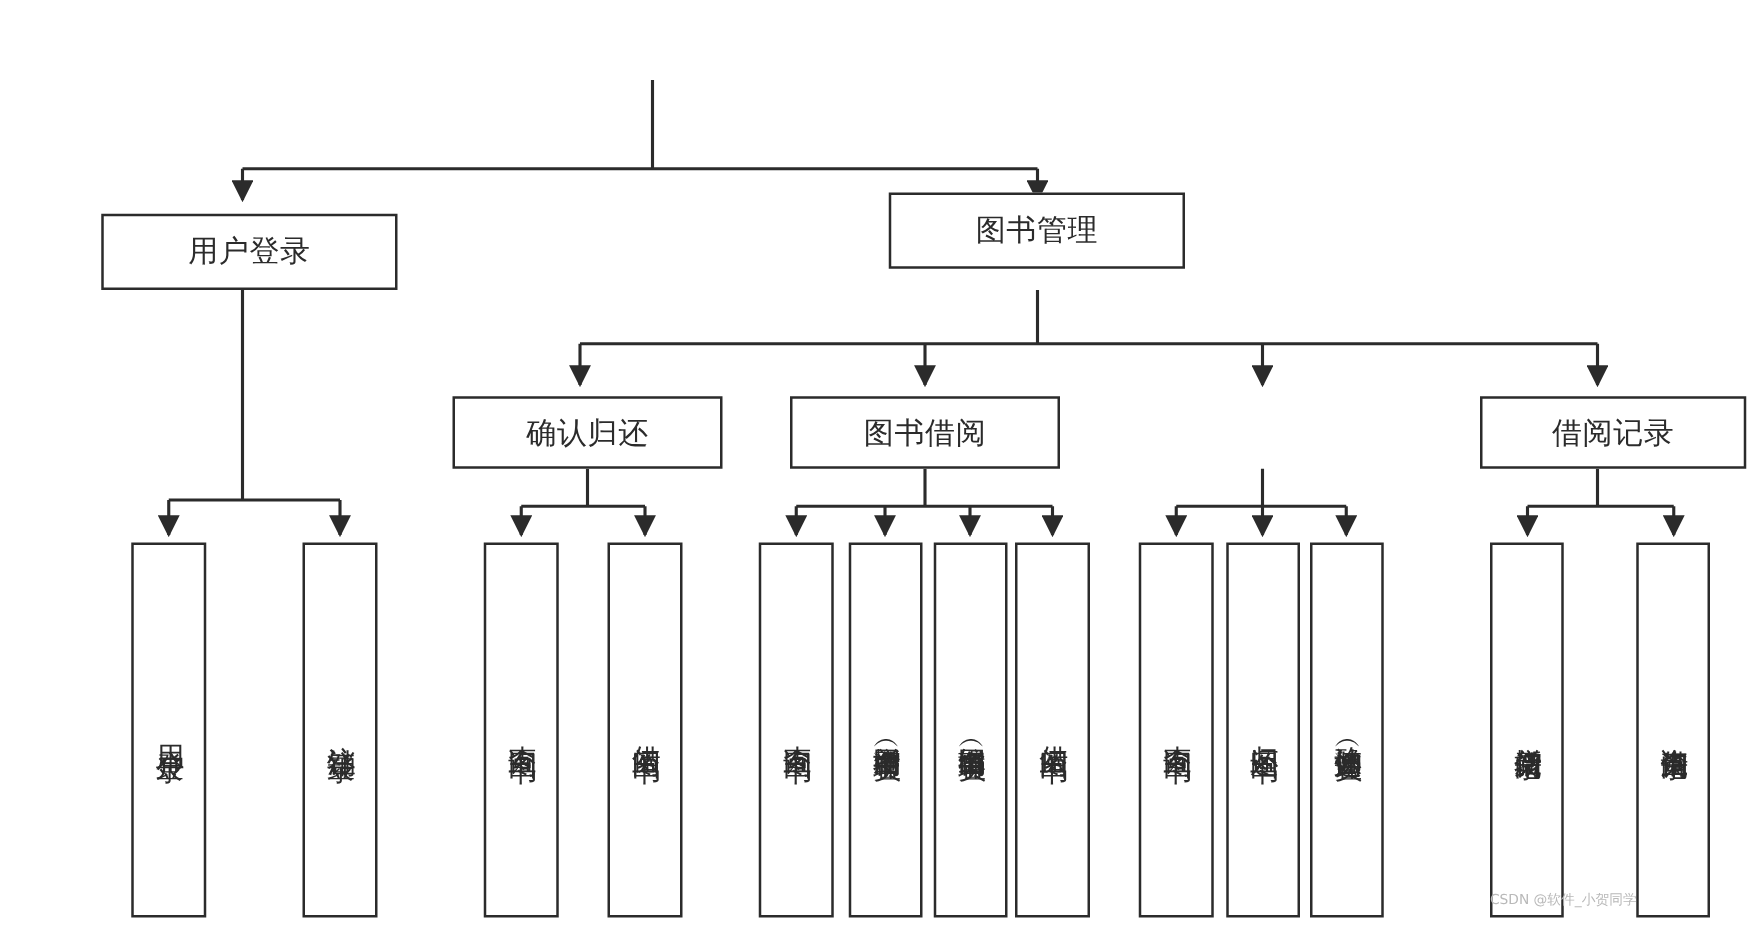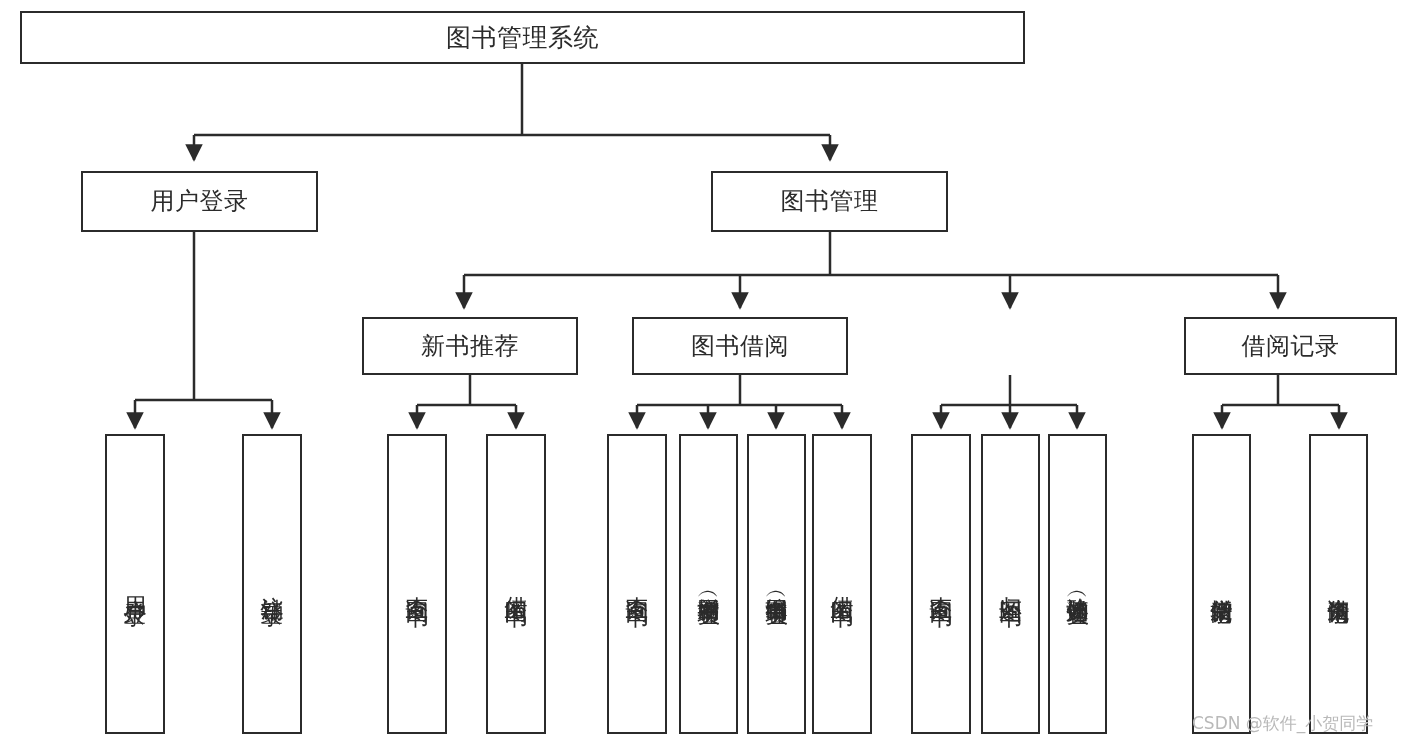--- a/index.html
+++ b/index.html
@@ -66,21 +66,21 @@
     max-height: 100%;
   }
   .node.v.tight .lbl {
     font-size: 22px;
     letter-spacing: 1px;
   }
   .watermark {
     position: absolute;
     left: 1192px;
     top: 712px;
-    font-size: 17px;
+    font-size: 11px;
     color: #b9b9b9;
     white-space: nowrap;
     z-index: 3;
   }
 </style>
 </head>
 <body>
 
 <div id="canvas">
 
@@ -127,33 +127,30 @@
       <path d="M 1010 405 L 1010 428" marker-end="url(#arrow)"></path>
       <path d="M 1077 405 L 1077 428" marker-end="url(#arrow)"></path>
 
       <path d="M 1278 375 L 1278 405"></path>
       <path d="M 1222 405 L 1339 405"></path>
       <path d="M 1222 405 L 1222 428" marker-end="url(#arrow)"></path>
       <path d="M 1339 405 L 1339 428" marker-end="url(#arrow)"></path>
     </g>
   </svg>
 
-  <div class="node h root" style="left:20px; top:11px; width:1005px; height:53px;">
-    <span class="lbl">图书管理系统</span>
-  </div>
 
   <div class="node h" style="left:81px; top:171px; width:237px; height:61px;">
     <span class="lbl">用户登录</span>
   </div>
-  <div class="node h" style="left:711px; top:171px; width:237px; height:61px;">
+  <div class="node h" style="left:711px; top:154px; width:237px; height:61px;">
     <span class="lbl">图书管理</span>
   </div>
 
   <div class="node h" style="left:362px; top:317px; width:216px; height:58px;">
-    <span class="lbl">新书推荐</span>
+    <span class="lbl">确认归还</span>
   </div>
   <div class="node h" style="left:632px; top:317px; width:216px; height:58px;">
     <span class="lbl">图书借阅</span>
   </div>
   <div class="node h" style="left:1172px; top:317px; width:213px; height:58px;margin-left:12px;">
     <span class="lbl">借阅记录</span>
   </div>
 
   <div class="node v" style="left:105px; top:434px; width:60px; height:300px;">
     <span class="lbl">用户登录</span>

